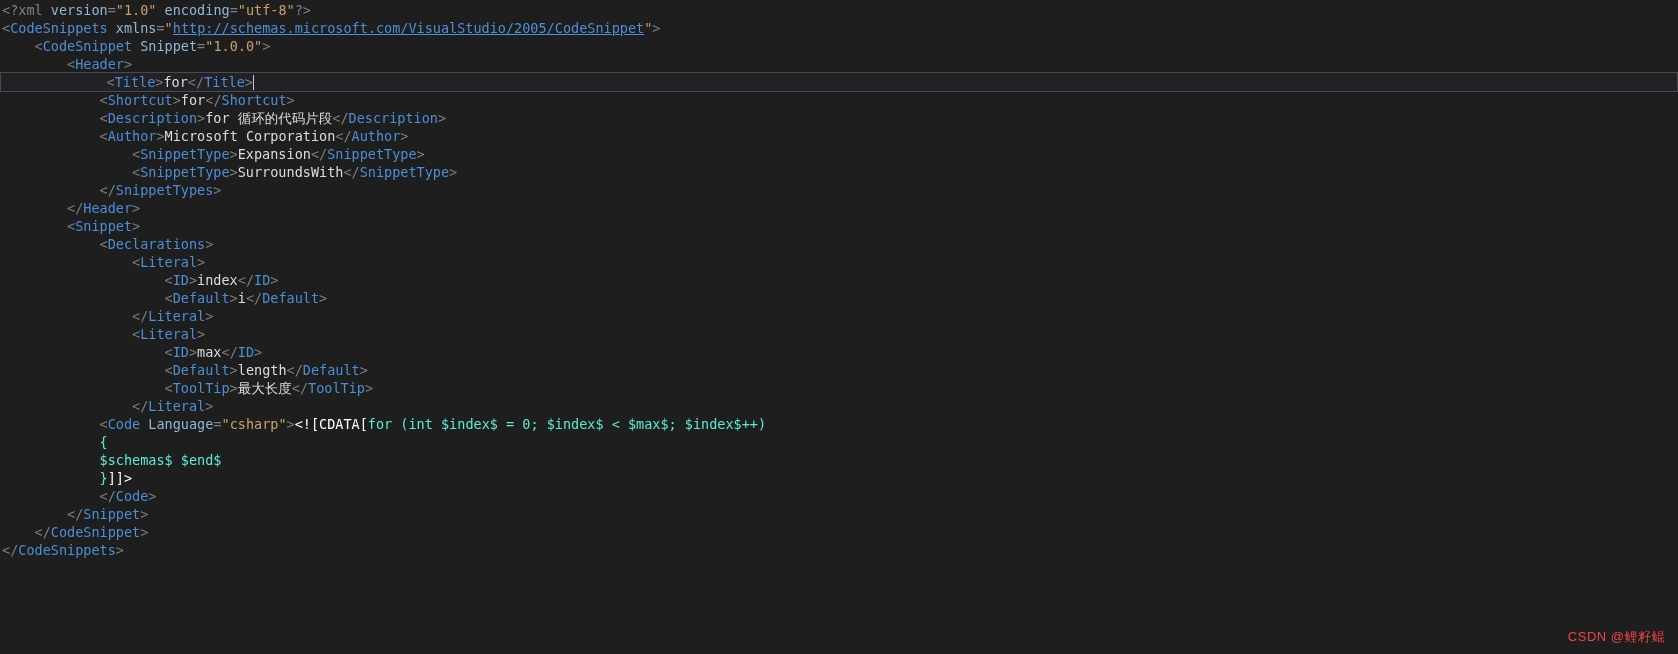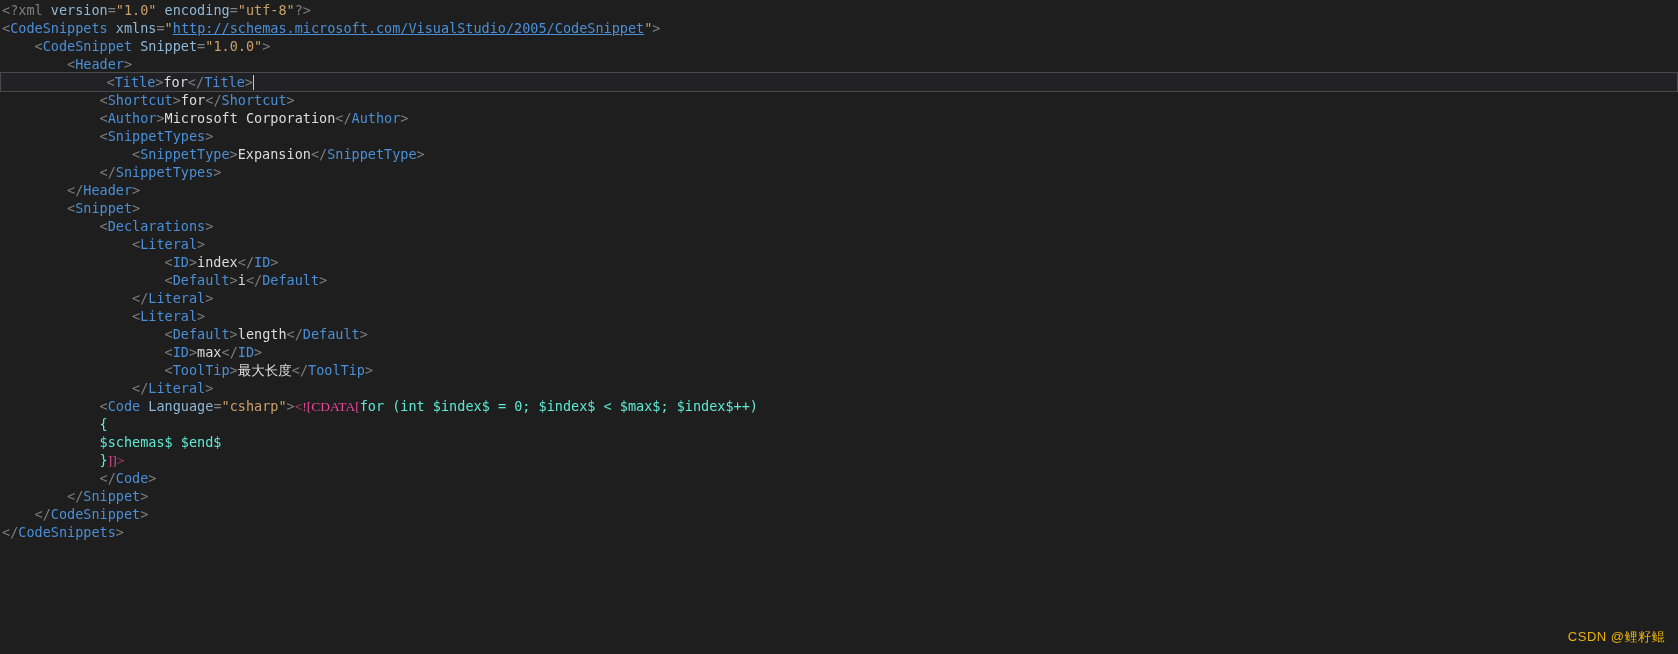--- a/index.html
+++ b/index.html
@@ -44,35 +44,35 @@
     width: 1678px;
     padding-left: 8px;
   }
   
   .punc   { color: #7f7f7f; }
   .tag    { color: #4a8fd8; }
   .attr   { color: #8fb8d8; }
   .aval   { color: #c9a06a; }
   .txt    { color: #dcdcdc; }
   .url    { color: #4a8fd8; text-decoration: underline; }
-  .cdata  { color: #ec4899; font-family: Liberation Serif, serif; }
+  .cdata  { color: #ffffff; }
   .code   { color: #5eead4; }
   .cursor {
     display: inline-block;
     width: 1px;
     height: 15px;
     background: #c8c8c8;
     vertical-align: -3px;
     margin-left: 0px;
   }
   .watermark {
     position: absolute;
     right: 13px;
     bottom: 8px;
-    color: #eab308;
+    color: #ef4444;
     font-family: "Liberation Sans", sans-serif;
     font-size: 13px;
     letter-spacing: 0.5px;
     user-select: none;
   }
 </style>
 </head>
 <body>
 
 <div id="editor">
@@ -83,50 +83,51 @@
     <div class="line"><span class="punc">&lt;</span><span class="tag">CodeSnippets</span><span class="punc"> </span><span class="attr">xmlns</span><span class="punc">=</span><span class="aval">"</span><span class="url">http://schemas.microsoft.com/VisualStudio/2005/CodeSnippet</span><span class="aval">"</span><span class="punc">&gt;</span></div>
 
     <div class="line"><span>    </span><span class="punc">&lt;</span><span class="tag">CodeSnippet</span><span> </span><span class="attr">Snippet</span><span class="punc">=</span><span class="aval">"1.0.0"</span><span class="punc">&gt;</span></div>
 
     <div class="line"><span>        </span><span class="punc">&lt;</span><span class="tag">Header</span><span class="punc">&gt;</span></div>
 
     <div class="line current"><span>            </span><span class="punc">&lt;</span><span class="tag">Title</span><span class="punc">&gt;</span><span class="txt">for</span><span class="punc">&lt;/</span><span class="tag">Title</span><span class="punc">&gt;</span><span class="cursor"></span></div>
 
     <div class="line"><span>            </span><span class="punc">&lt;</span><span class="tag">Shortcut</span><span class="punc">&gt;</span><span class="txt">for</span><span class="punc">&lt;/</span><span class="tag">Shortcut</span><span class="punc">&gt;</span></div>
 
+    <div class="line"><span>            </span><span class="punc">&lt;</span><span class="tag">Description</span><span class="punc">&gt;</span><span class="txt">for 循环的代码片段</span><span class="punc">&lt;/</span><span class="tag">Description</span><span class="punc">&gt;</span></div>
 
     <div class="line"><span>            </span><span class="punc">&lt;</span><span class="tag">Author</span><span class="punc">&gt;</span><span class="txt">Microsoft Corporation</span><span class="punc">&lt;/</span><span class="tag">Author</span><span class="punc">&gt;</span></div>
 
-    <div class="line"><span>            </span><span class="punc">&lt;</span><span class="tag">SnippetTypes</span><span class="punc">&gt;</span></div>
 
     <div class="line"><span>                </span><span class="punc">&lt;</span><span class="tag">SnippetType</span><span class="punc">&gt;</span><span class="txt">Expansion</span><span class="punc">&lt;/</span><span class="tag">SnippetType</span><span class="punc">&gt;</span></div>
 
+    <div class="line"><span>                </span><span class="punc">&lt;</span><span class="tag">SnippetType</span><span class="punc">&gt;</span><span class="txt">SurroundsWith</span><span class="punc">&lt;/</span><span class="tag">SnippetType</span><span class="punc">&gt;</span></div>
 
     <div class="line"><span>            </span><span class="punc">&lt;/</span><span class="tag">SnippetTypes</span><span class="punc">&gt;</span></div>
 
     <div class="line"><span>        </span><span class="punc">&lt;/</span><span class="tag">Header</span><span class="punc">&gt;</span></div>
 
     <div class="line"><span>        </span><span class="punc">&lt;</span><span class="tag">Snippet</span><span class="punc">&gt;</span></div>
 
     <div class="line"><span>            </span><span class="punc">&lt;</span><span class="tag">Declarations</span><span class="punc">&gt;</span></div>
 
     <div class="line"><span>                </span><span class="punc">&lt;</span><span class="tag">Literal</span><span class="punc">&gt;</span></div>
 
     <div class="line"><span>                    </span><span class="punc">&lt;</span><span class="tag">ID</span><span class="punc">&gt;</span><span class="txt">index</span><span class="punc">&lt;/</span><span class="tag">ID</span><span class="punc">&gt;</span></div>
 
     <div class="line"><span>                    </span><span class="punc">&lt;</span><span class="tag">Default</span><span class="punc">&gt;</span><span class="txt">i</span><span class="punc">&lt;/</span><span class="tag">Default</span><span class="punc">&gt;</span></div>
 
 
     <div class="line"><span>                </span><span class="punc">&lt;/</span><span class="tag">Literal</span><span class="punc">&gt;</span></div>
 
     <div class="line"><span>                </span><span class="punc">&lt;</span><span class="tag">Literal</span><span class="punc">&gt;</span></div>
 
+    <div class="line"><span>                    </span><span class="punc">&lt;</span><span class="tag">ID</span><span class="punc">&gt;</span><span class="txt">max</span><span class="punc">&lt;/</span><span class="tag">ID</span><span class="punc">&gt;</span></div>
+
     <div class="line"><span>                    </span><span class="punc">&lt;</span><span class="tag">Default</span><span class="punc">&gt;</span><span class="txt">length</span><span class="punc">&lt;/</span><span class="tag">Default</span><span class="punc">&gt;</span></div>
-
-    <div class="line"><span>                    </span><span class="punc">&lt;</span><span class="tag">ID</span><span class="punc">&gt;</span><span class="txt">max</span><span class="punc">&lt;/</span><span class="tag">ID</span><span class="punc">&gt;</span></div>
 
     <div class="line"><span>                    </span><span class="punc">&lt;</span><span class="tag">ToolTip</span><span class="punc">&gt;</span><span class="txt">最大长度</span><span class="punc">&lt;/</span><span class="tag">ToolTip</span><span class="punc">&gt;</span></div>
 
     <div class="line"><span>                </span><span class="punc">&lt;/</span><span class="tag">Literal</span><span class="punc">&gt;</span></div>
 
 
     <div class="line"><span>            </span><span class="punc">&lt;</span><span class="tag">Code</span><span> </span><span class="attr">Language</span><span class="punc">=</span><span class="aval">"csharp"</span><span class="punc">&gt;</span><span class="cdata">&lt;![CDATA[</span><span class="code">for (int $index$ = 0; $index$ &lt; $max$; $index$++)</span></div>
 
     <div class="line"><span>            </span><span class="code">{</span></div>
 

